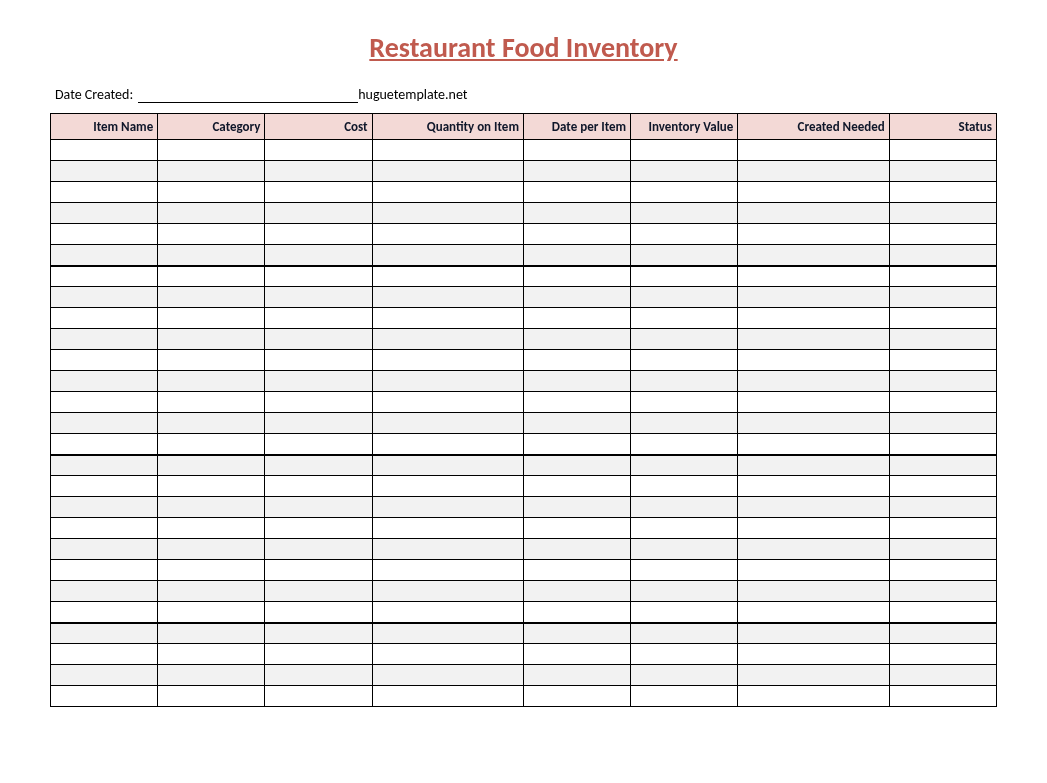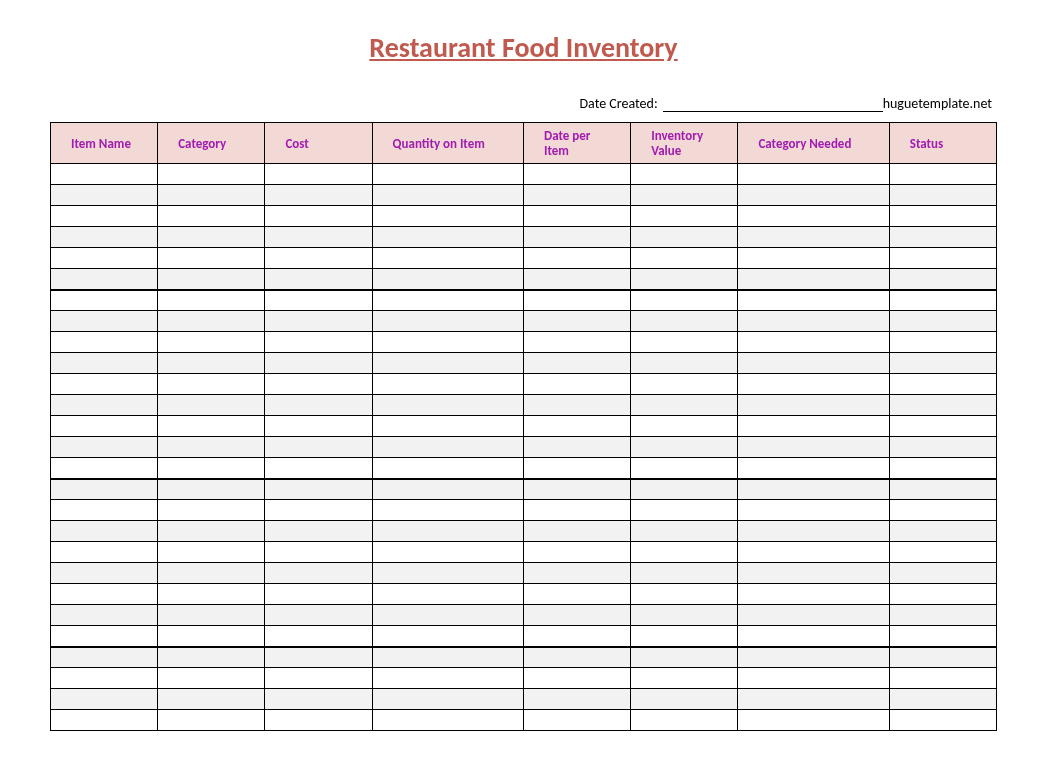--- a/index.html
+++ b/index.html
@@ -13,28 +13,28 @@
       width: 1047px;
       height: 783px;
       padding: 30px 50px;
     }
     .title {
       text-align: center;
       color: #c05a4e;
       font-size: 28px;
       font-weight: bold;
       text-decoration: underline;
-      margin-bottom: 30px;
     }
     .meta-row {
       display: flex;
-      justify-content: flex-end;
+      justify-content: flex-start;
       align-items: flex-end;
       margin-bottom: 10px;
       padding: 0 5px;
+      margin-top: 21px;
     }
     .date-created {
       display: flex;
       align-items: flex-end;
       font-size: 14px;
       color: #000;
     }
     .date-line {
       display: inline-block;
       border-bottom: 1px solid #000;
@@ -48,25 +48,25 @@
       color: #000;
     }
     table {
       width: 100%;
       border-collapse: collapse;
       table-layout: fixed;
     }
     th {
       background: #f3d9d6;
       border: 1px solid #000;
-      padding: 5px 20px;
+      padding: 5px 4px;
       font-size: 13px;
       font-weight: bold;
-      text-align: left;
-      color: #a21caf;
+      text-align: right;
+      color: #0f172a;
     }
     td {
       border: 1px solid #000;
       height: 21px;
       padding: 0 4px;
       font-size: 12px;
     }
     tbody tr:nth-child(even) td {
       background: #f2f2f2;
     }
@@ -95,21 +95,21 @@
 
 <table>
   <thead>
     <tr>
       <th>Item Name</th>
       <th>Category</th>
       <th>Cost</th>
       <th class="col-wide">Quantity on Item</th>
       <th>Date per Item</th>
       <th>Inventory Value</th>
-      <th class="col-wide">Category Needed</th>
+      <th class="col-wide">Created Needed</th>
       <th>Status</th>
     </tr>
   </thead>
   <tbody id="table-body">
   <tr>
         <td></td>
         <td></td>
         <td></td>
         <td></td>
         <td></td>

